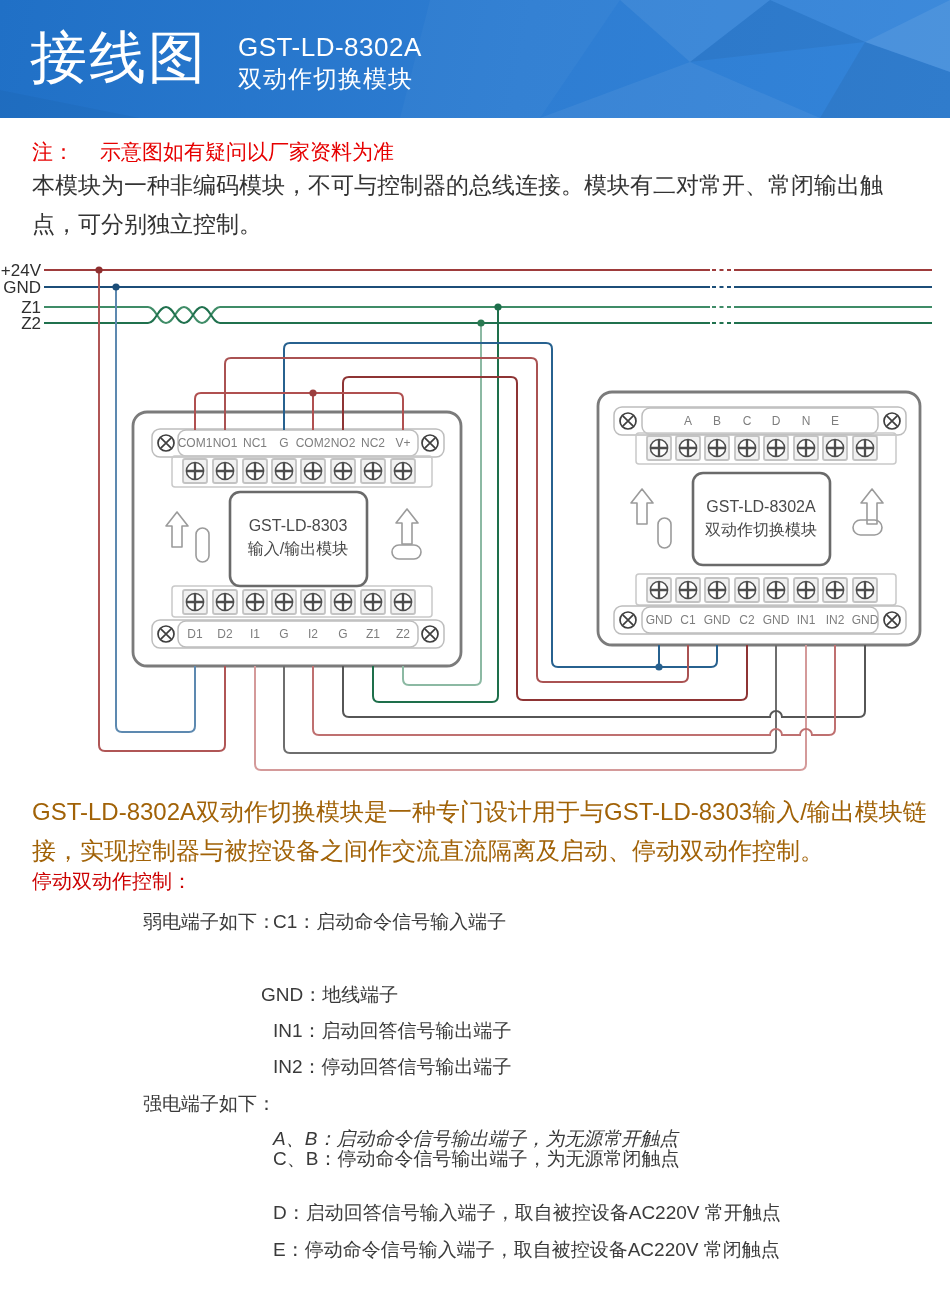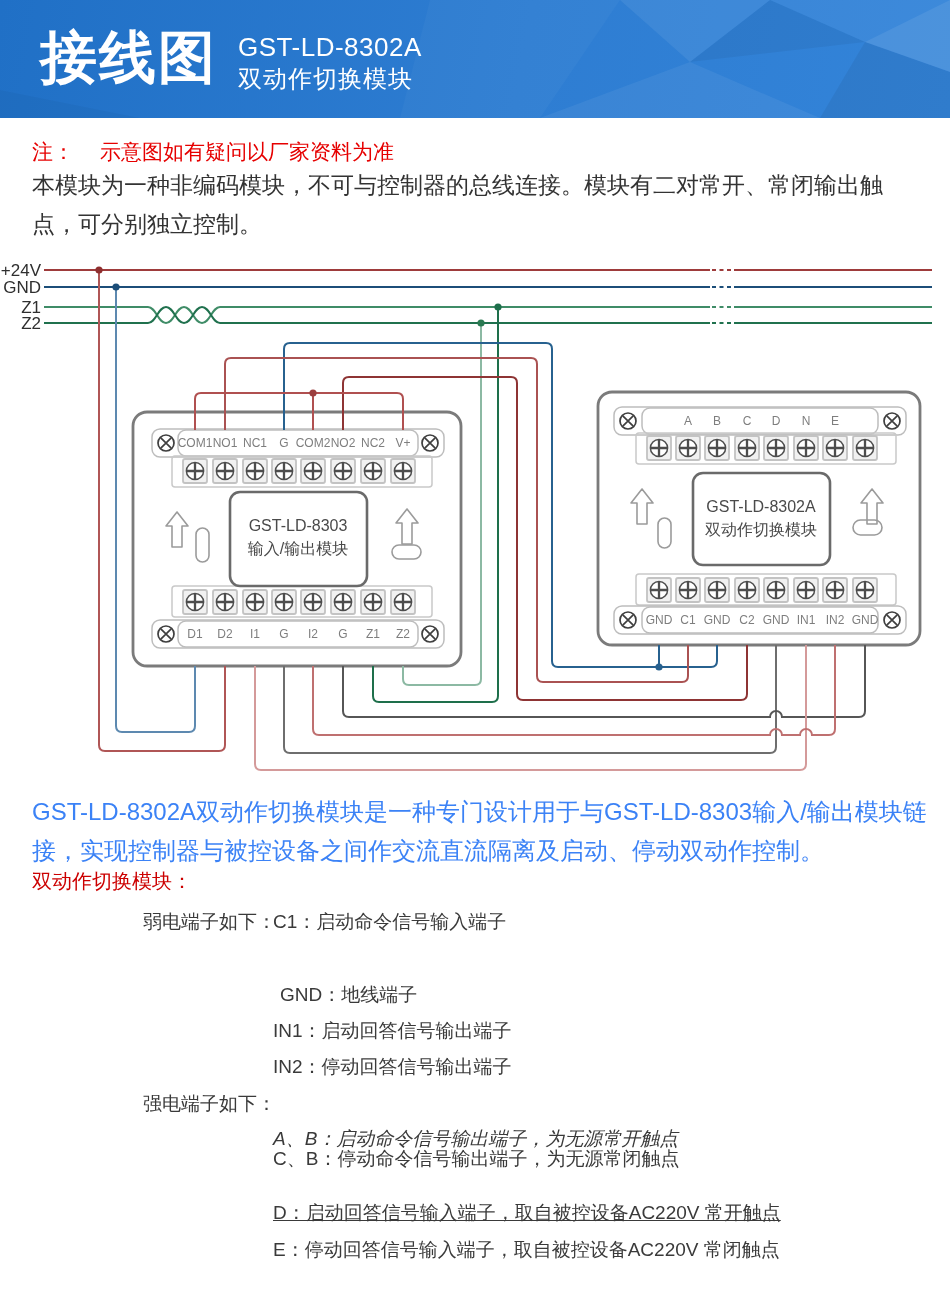--- a/index.html
+++ b/index.html
@@ -2,35 +2,35 @@
 <html><head>
 <meta charset="utf-8">
 <style>
   html,body{margin:0;padding:0;background:#ffffff;}
   .page{position:relative;width:950px;height:1300px;background:#ffffff;overflow:hidden;
         font-family:"Liberation Sans","DejaVu Sans",sans-serif;color:#333;}
   
   .banner{position:absolute;top:0;left:0;width:950px;height:118px;
           background:linear-gradient(100deg,#2070c6 0%,#2e7dd2 55%,#3384d9 100%);}
   .banner svg{position:absolute;top:0;left:0;}
-  .banner-title{position:absolute;left:30px;top:20px;font-size:57px;font-weight:bold;color:#ffffff;letter-spacing:2px;margin-left:10px;}
+  .banner-title{position:absolute;left:30px;top:20px;font-size:57px;font-weight:normal;color:#ffffff;letter-spacing:2px;}
   .banner-model{position:absolute;left:238px;top:32px;font-size:26px;color:#ffffff;letter-spacing:0.5px;}
   .banner-sub{position:absolute;left:238px;top:63px;font-size:24px;color:#ffffff;letter-spacing:1px;}
   
   .note{position:absolute;left:32px;top:138px;font-size:21px;color:#e60000;}
   .note .nlabel{margin-right:26px;}
   .intro{position:absolute;left:32px;top:166px;width:880px;font-size:23px;line-height:39px;color:#333;}
   
   .diagram{position:absolute;left:0;top:0;}
   .diagram text{font-family:"Liberation Sans","DejaVu Sans",sans-serif;}
   .buslabel{fill:#2f2f2f;font-size:17px;}
   .termlabel{fill:#7e7e7e;font-size:12px;}
   .modname{fill:#4a4a4a;font-size:16px;text-anchor:middle;}
   
-  .desc{position:absolute;left:32px;top:792px;width:905px;font-size:24px;line-height:39px;color:#3b82f6;}
+  .desc{position:absolute;left:32px;top:792px;width:905px;font-size:24px;line-height:39px;color:#a16207;}
   .wire-head{position:absolute;left:32px;top:868px;font-size:20px;color:#cc0000;}
   .tline{position:absolute;font-size:19px;color:#3a3a3a;white-space:nowrap;}
 </style>
 </head>
 <body>
 
 <div class="page">
 
   <div class="banner">
     <svg width="950" height="118" viewBox="0 0 950 118">
@@ -216,28 +216,28 @@
       <circle cx="99" cy="270" r="3.6" fill="#8f2f2f"></circle>
       <circle cx="116" cy="287" r="3.6" fill="#1c4e79"></circle>
       <circle cx="498" cy="307" r="3.6" fill="#1e6f4b"></circle>
       <circle cx="481" cy="323" r="3.6" fill="#2a7a52"></circle>
       <circle cx="313" cy="393" r="3.6" fill="#9c3f3f"></circle>
       <circle cx="659" cy="667" r="3.6" fill="#27618f"></circle>
     </g>
   </svg>
 
   <div class="desc">GST-LD-8302A双动作切换模块是一种专门设计用于与GST-LD-8303输入/输出模块链接，实现控制器与被控设备之间作交流直流隔离及启动、停动双动作控制。</div>
-  <div class="wire-head">双动作切换模块：</div>
+  <div class="wire-head">停动双动作控制：</div>
 
   <div class="tline" style="left:143px;top:909px;">弱电端子如下：</div>
   <div class="tline" style="left:273px;top:909px;">C1：启动命令信号输入端子</div>
-  <div class="tline" style="left:280px;top:982px;">GND：地线端子</div>
+  <div class="tline" style="left:261px;top:982px;">GND：地线端子</div>
   <div class="tline" style="left:273px;top:1018px;">IN1：启动回答信号输出端子</div>
   <div class="tline" style="left:273px;top:1054px;">IN2：停动回答信号输出端子</div>
 
   <div class="tline" style="left:143px;top:1091px;">强电端子如下：</div>
   <div class="tline" style="left:273px;top:1126px;font-style:italic;">A、B：启动命令信号输出端子，为无源常开触点</div>
   <div class="tline" style="left:273px;top:1129px;margin-top:17px;">C、B：停动命令信号输出端子，为无源常闭触点</div>
-  <div class="tline" style="left:273px;top:1200px;text-decoration:underline;">D：启动回答信号输入端子，取自被控设备AC220V 常开触点</div>
-  <div class="tline" style="left:273px;top:1237px;">E：停动回答信号输入端子，取自被控设备AC220V 常闭触点</div>
+  <div class="tline" style="left:273px;top:1200px;">D：启动回答信号输入端子，取自被控设备AC220V 常开触点</div>
+  <div class="tline" style="left:273px;top:1237px;">E：停动命令信号输入端子，取自被控设备AC220V 常闭触点</div>
   <div class="tline" style="left:273px;top:1318px;font-family:Liberation Serif, serif;">N：AC220V 零线端子</div>
 
 </div>
 
 </body></html>

